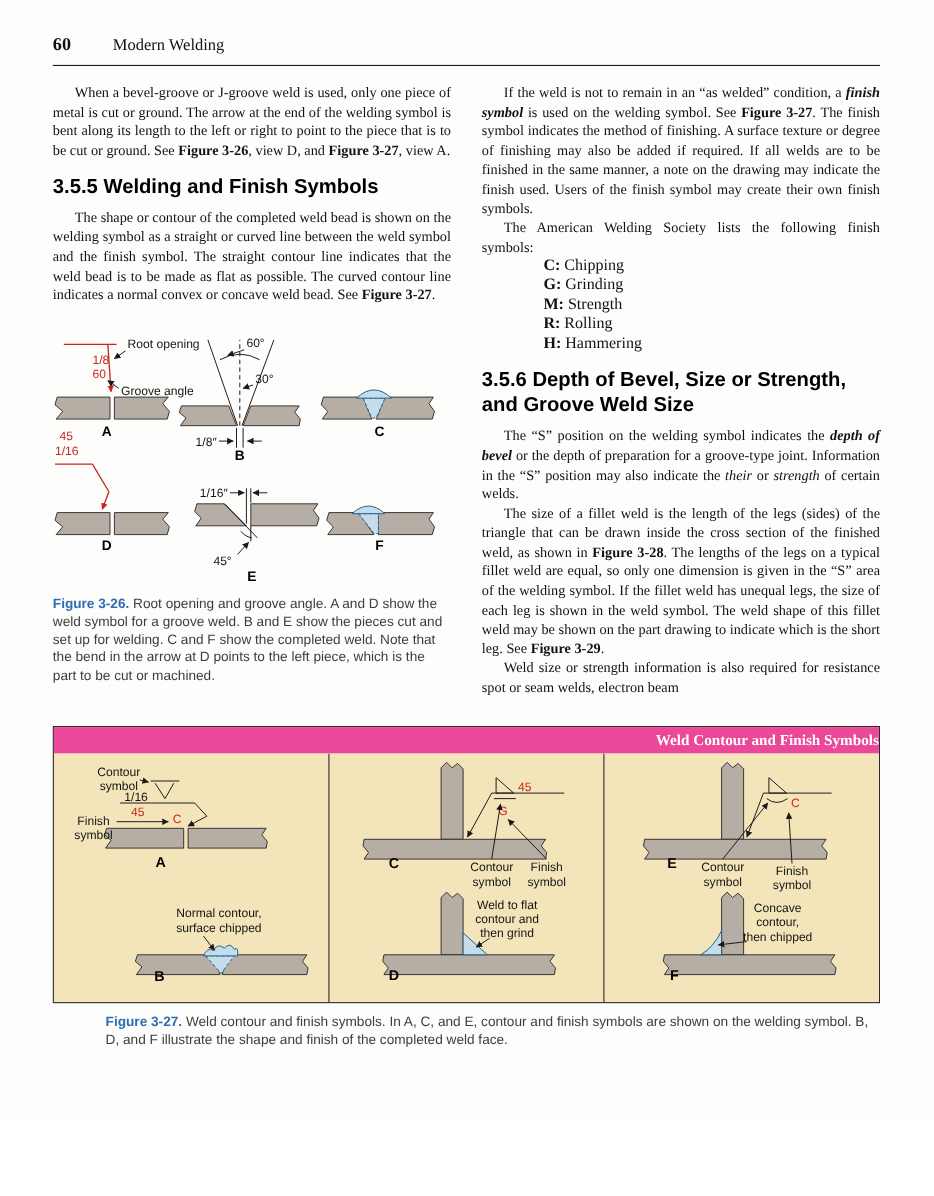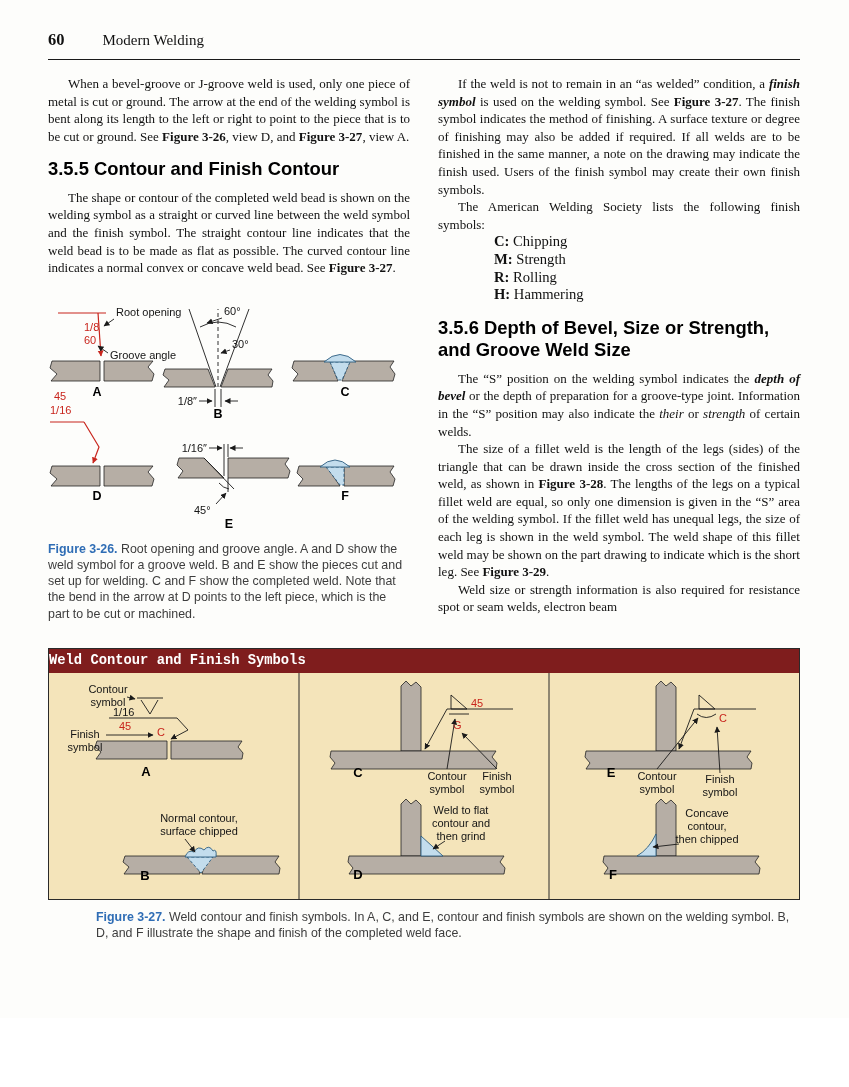--- a/index.html
+++ b/index.html
@@ -14,21 +14,21 @@
   .booktitle { font-size:15px; }
   .cols { display:flex; gap:28px; margin-top:15px; }
   .col { width:362px; }
   p.body { font-size:13px; line-height:17.6px; text-align:justify; text-indent:20px; }
   h2.sect { font-family:"Liberation Sans", sans-serif; font-size:18.4px; line-height:22.5px; font-weight:bold; color:#000; margin:13px 0 8px 0; }
   .finish-list { margin-left:56px; font-size:14.6px; line-height:17.6px; }
   .figcap { font-family:"Liberation Sans", sans-serif; font-size:12.4px; line-height:16.2px; color:#3d3d3d; margin-top:8px; }
   .figcap .cap-label { color:#2f6db5; font-weight:bold; }
   .fig26 { margin-top:24px; }
   .fig27-box { margin-top:26px; border:1px solid #2a2a2a; }
-  .fig27-head { height:24px; background:#7f1d1d; color:#fff; font-family:Liberation Mono, monospace; font-weight:bold; font-size:13.8px; text-align:left; line-height:24px; }
+  .fig27-head { height:24px; background:#ec4899; color:#fff; font-family:Liberation Serif, serif; font-weight:bold; font-size:13.8px; text-align:right; line-height:24px; }
   .fig27-cap { margin-top:9px;margin-left:48px; }
   .b { font-weight:bold; } .i { font-style:italic; }
   svg { display:block; }
   svg text { font-family:"Liberation Sans", sans-serif; font-size:11px; fill:#141414; }
   text.red { fill:#c8251d; }
   text.pl { font-weight:bold; font-size:12.5px; text-anchor:middle; fill:#000; }
   text.pl2 { font-weight:bold; font-size:13px; text-anchor:middle; fill:#000; }
   text.mid { text-anchor:middle; } text.end { text-anchor:end; }
   .plate { fill:#b6aea5; stroke:#222; stroke-width:.8; }
   .thin { stroke:#1a1a1a; stroke-width:.9; fill:none; }
@@ -45,21 +45,21 @@
 
   <div class="pagehead">
     <span class="pagenum">60</span>
     <span class="booktitle">Modern Welding</span>
   </div>
 
   <div class="cols">
 
     <div class="col">
       <p class="body"><span>When a bevel-groove or J-groove weld is used, only one piece of metal is cut or ground. The arrow at the end of the welding symbol is bent along its length to the left or right to point to the piece that is to be cut or ground. See </span><span class="b">Figure 3-26</span><span>, view D, and </span><span class="b">Figure 3-27</span><span>, view A.</span></p>
-      <h2 class="sect">3.5.5 Contour and Finish Contour</h2>
+      <h2 class="sect">3.5.5 Welding and Finish Symbols</h2>
       <p class="body"><span>The shape or contour of the completed weld bead is shown on the welding symbol as a straight or curved line between the weld symbol and the finish symbol. The straight contour line indicates that the weld bead is to be made as flat as possible. The curved contour line indicates a normal convex or concave weld bead. See </span><span class="b">Figure 3-27</span><span>.</span></p>
 
       <svg class="fig26" width="362" height="232" viewBox="0 0 362 232">
         <defs>
           <marker id="ab1" markerWidth="8" markerHeight="8" refX="5.5" refY="3" orient="auto" markerUnits="userSpaceOnUse">
             <path d="M0,0 L6,3 L0,6 Z" fill="#1a1a1a"></path>
           </marker>
           <marker id="ar1" markerWidth="8" markerHeight="8" refX="5.5" refY="3" orient="auto" markerUnits="userSpaceOnUse">
             <path d="M0,0 L6,3 L0,6 Z" fill="#c8251d"></path>
           </marker>
@@ -145,20 +145,21 @@
         <span class="cap-label">Figure 3-26.</span>
         <span>Root opening and groove angle. A and D show the weld symbol for a groove weld. B and E show the pieces cut and set up for welding. C and F show the completed weld. Note that the bend in the arrow at D points to the left piece, which is the part to be cut or machined.</span>
       </p>
     </div>
 
     <div class="col">
       <p class="body"><span>If the weld is not to remain in an “as welded” condition, a </span><span class="b i">finish symbol</span><span> is used on the welding symbol. See </span><span class="b">Figure 3-27</span><span>. The finish symbol indicates the method of finishing. A surface texture or degree of finishing may also be added if required. If all welds are to be finished in the same manner, a note on the drawing may indicate the finish used. Users of the finish symbol may create their own finish symbols.</span></p>
       <p class="body"><span>The American Welding Society lists the following finish symbols:</span></p>
       <div class="finish-list">
         <div><span class="b">C:</span><span> Chipping</span></div>
+        <div><span class="b">G:</span><span> Grinding</span></div>
         <div><span class="b">M:</span><span> Strength</span></div>
         <div><span class="b">R:</span><span> Rolling</span></div>
         <div><span class="b">H:</span><span> Hammering</span></div>
       </div>
       <h2 class="sect">3.5.6 Depth of Bevel, Size or Strength, and Groove Weld Size</h2>
       <p class="body"><span>The “S” position on the welding symbol indicates the </span><span class="b i">depth of bevel</span><span> or the depth of preparation for a groove-type joint. Information in the “S” position may also indicate the </span><span class="i">their</span><span> or </span><span class="i">strength</span><span> of certain welds.</span></p>
       <p class="body"><span>The size of a fillet weld is the length of the legs (sides) of the triangle that can be drawn inside the cross section of the finished weld, as shown in </span><span class="b">Figure 3-28</span><span>. The lengths of the legs on a typical fillet weld are equal, so only one dimension is given in the “S” area of the welding symbol. If the fillet weld has unequal legs, the size of each leg is shown in the weld symbol. The weld shape of this fillet weld may be shown on the part drawing to indicate which is the short leg. See </span><span class="b">Figure 3-29</span><span>.</span></p>
       <p class="body"><span>Weld size or strength information is also required for resistance spot or seam welds, electron beam</span></p>
     </div>
   </div>

